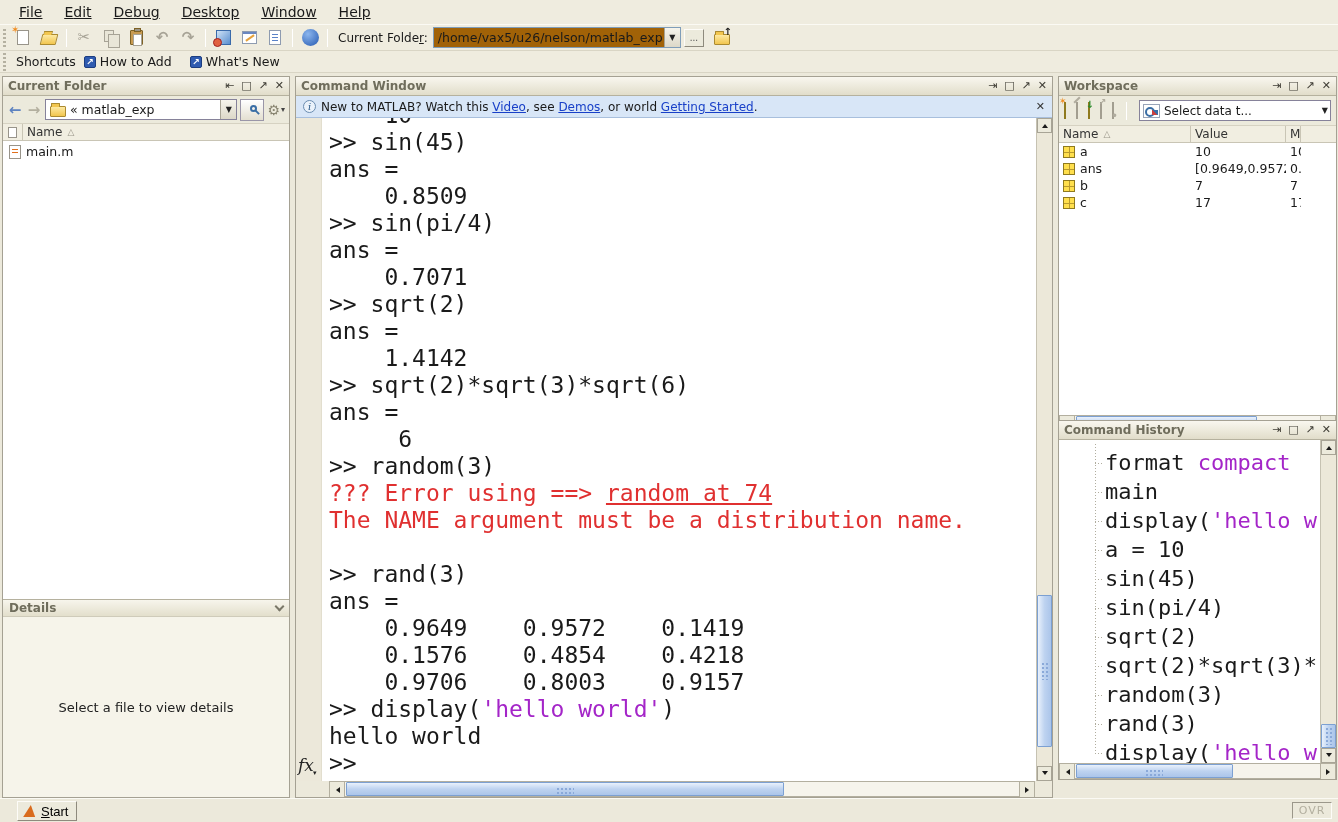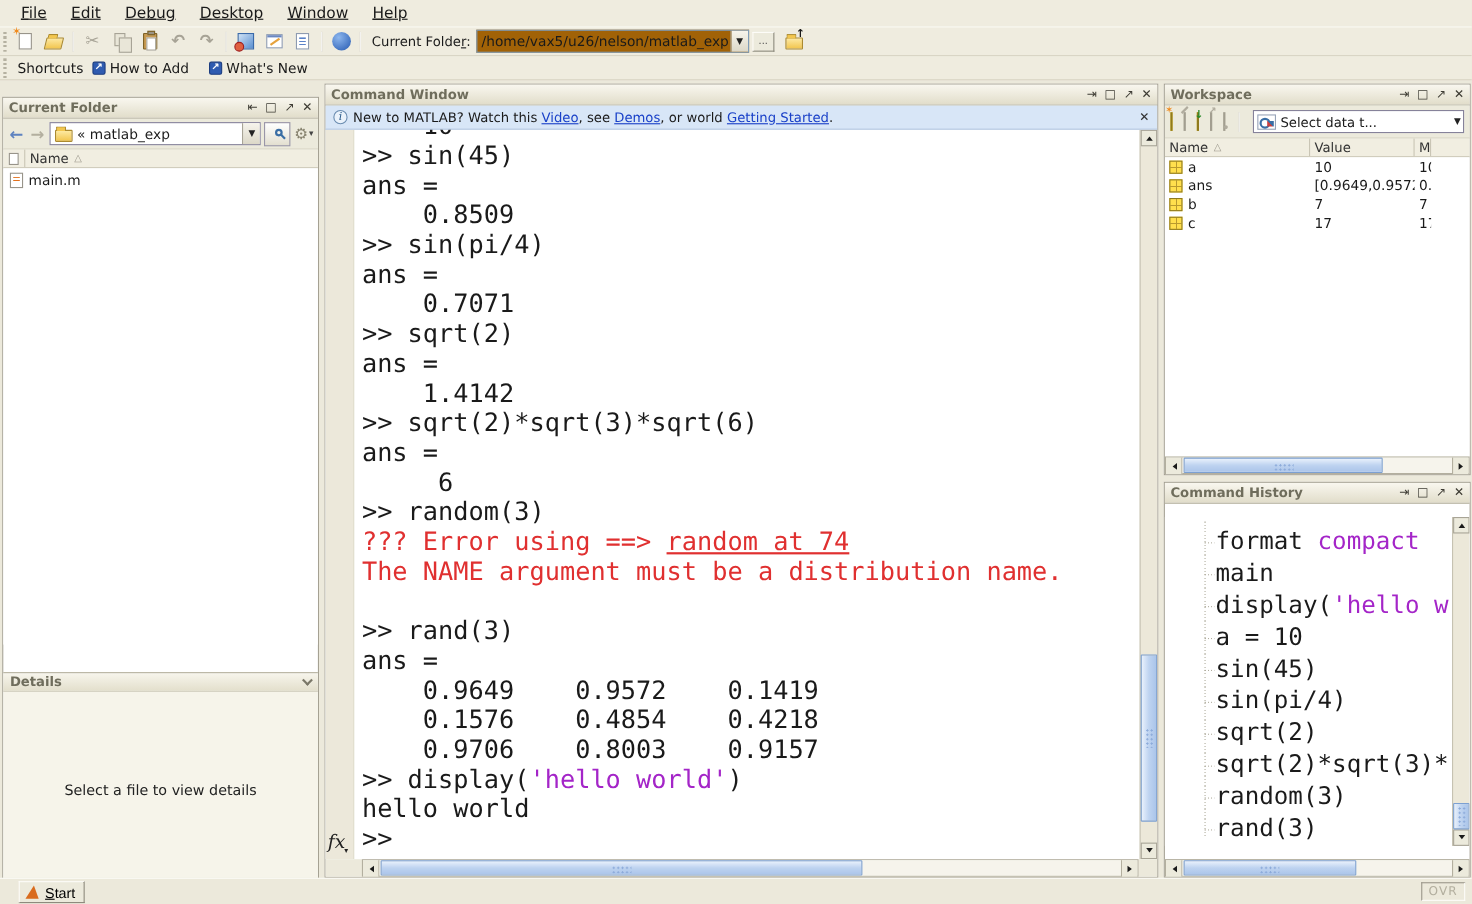--- a/index.html
+++ b/index.html
@@ -40,21 +40,21 @@
   .hscroll { height:16px; flex:none; display:flex; background:#f3f1e8; border:1px solid #b3af9f; }
   .hs-track { flex:1; position:relative; background:#f6f4ec; }
   .hs-thumb { position:absolute; top:0; bottom:0; background:linear-gradient(180deg,#e9f1fc,#bed3f0 50%,#abc5ea); border:1px solid #7ca0d2; border-radius:1px; }
   .hs-thumb::after { content:""; position:absolute; left:50%; top:4px; width:18px; height:7px; margin-left:-9px; background:radial-gradient(#8aa9d9 28%,transparent 32%) 0 0/4px 4px; }
   .vscroll { position:absolute; right:0; top:0; bottom:0; width:16px; display:flex; flex-direction:column; background:#ece8d9; border-left:1px solid #c6c2b2; }
   .vs-track { flex:1; position:relative; }
   .vs-thumb { position:absolute; left:0; right:0; background:linear-gradient(90deg,#e9f1fc,#bed3f0 50%,#abc5ea); border:1px solid #7ca0d2; border-radius:1px; }
   .vs-thumb::after { content:""; position:absolute; top:50%; left:3px; width:8px; height:18px; margin-top:-9px; background:radial-gradient(#8aa9d9 28%,transparent 32%) 0 0/4px 4px; }
 
   
-  #panel-cf { left:2px; top:88px; width:288px; height:722px; }
+  #panel-cf { left:2px; top:76px; width:288px; height:722px; }
   .cf-nav { height:28px; flex:none; display:flex; align-items:center; gap:3px; padding:0 4px; background:#eceadc; border-bottom:1px solid #d6d2c2; }
   .nav-arrow { font-size:15px; font-weight:bold; width:16px; text-align:center; }
   .nav-back { color:#5e83c0; }
   .nav-fwd { color:#b3af9f; }
   .cf-combo { flex:1; height:21px; display:flex; align-items:center; gap:4px; background:#fff; border:1px solid #86829a; padding-left:4px; font-size:12.5px; }
   .combo-caret { margin-left:auto; width:16px; height:19px; background:linear-gradient(#f6f4ec,#dcd8c8); border-left:1px solid #a8a496; font-size:8px; display:flex; align-items:center; justify-content:center; color:#222; }
   .btn-search { width:24px; height:22px; background:linear-gradient(#ffffff,#e3dfd0); border:1px solid #9a96a8; display:flex; align-items:center; justify-content:center; }
   .i-search { width:7px; height:7px; border:2px solid #3a6ea5; border-radius:50%; position:relative; margin:-2px -2px 0 0; }
   .i-search::after { content:""; position:absolute; width:6px; height:2px; background:#3a6ea5; transform:rotate(45deg); right:-5px; bottom:-3px; }
   .gear-wrap { display:flex; align-items:center; color:#87836f; }
@@ -115,21 +115,21 @@
   .i-grid.ovl-new::after { content:"✶"; position:absolute; top:-7px; left:-6px; color:#f08b1e; font-size:9px; }
   .i-grid.ovl-import::after { content:"↓"; position:absolute; top:-4px; right:-5px; color:#2a8a2a; font-size:10px; font-weight:bold; }
   .i-grid.ovl-edit::after { content:""; position:absolute; right:-4px; top:-4px; width:8px; height:2px; background:#b0ac9e; transform:rotate(-45deg); }
   .i-grid.ovl-save::after { content:"↗"; position:absolute; top:-6px; right:-5px; color:#b0ac9e; font-size:9px; font-weight:bold; }
   .i-grid.ovl-del::after { content:"•"; position:absolute; right:-5px; bottom:-5px; color:#b0ac9e; font-size:12px; }
   .i-plotpick { width:17px; height:14px; flex:none; background:#fff; border:1px solid #98a4b8; position:relative; }
   .i-plotpick::before { content:""; position:absolute; left:1px; top:2px; width:6px; height:6px; border:2px solid #3a6ea5; border-radius:50%; }
   .i-plotpick::after { content:""; position:absolute; right:1px; bottom:2px; width:6px; height:5px; background:linear-gradient(45deg,#c94040 50%,#3a6ea5 50%); }
 
   
-  #panel-ch { left:1058px; top:438px; width:279px; height:360px;gap:12px; }
+  #panel-ch { left:1058px; top:420px; width:279px; height:360px; }
   .ch-body { flex:1; position:relative; background:#fff; overflow:hidden; }
   .ch-list { position:absolute; left:0; top:0; right:16px; bottom:0; overflow:hidden; padding-top:8px; font-family:"DejaVu Sans Mono",monospace; font-size:22px; line-height:29px; white-space:pre; }
   .ch-list::before { content:""; position:absolute; left:36px; top:4px; bottom:8px; width:1px; background:repeating-linear-gradient(180deg,#b0ad9e 0 1px,transparent 1px 3px); }
   .ch-item { position:relative; padding-left:46px; height:29px; overflow:hidden; }
   .ch-item::before { content:""; position:absolute; left:36px; top:15px; width:9px; height:1px; background:repeating-linear-gradient(90deg,#b0ad9e 0 1px,transparent 1px 3px); }
 
   
   .statusbar { position:absolute; left:0; right:0; bottom:0; height:24px; background:#ece9db; border-top:1px solid #fbfaf4; }
   .start-btn { position:absolute; left:17px; top:2px; height:20px; display:flex; align-items:center; gap:5px; padding:0 8px 0 6px; background:#eceadc; border:1px solid; border-color:#fdfcf8 #8e8a7d #8e8a7d #fdfcf8; font-size:13px; }
   .i-matlab-logo { width:0; height:0; border-left:6px solid transparent; border-right:6px solid transparent; border-bottom:12px solid #d96c1e; transform:skewX(-8deg); }

